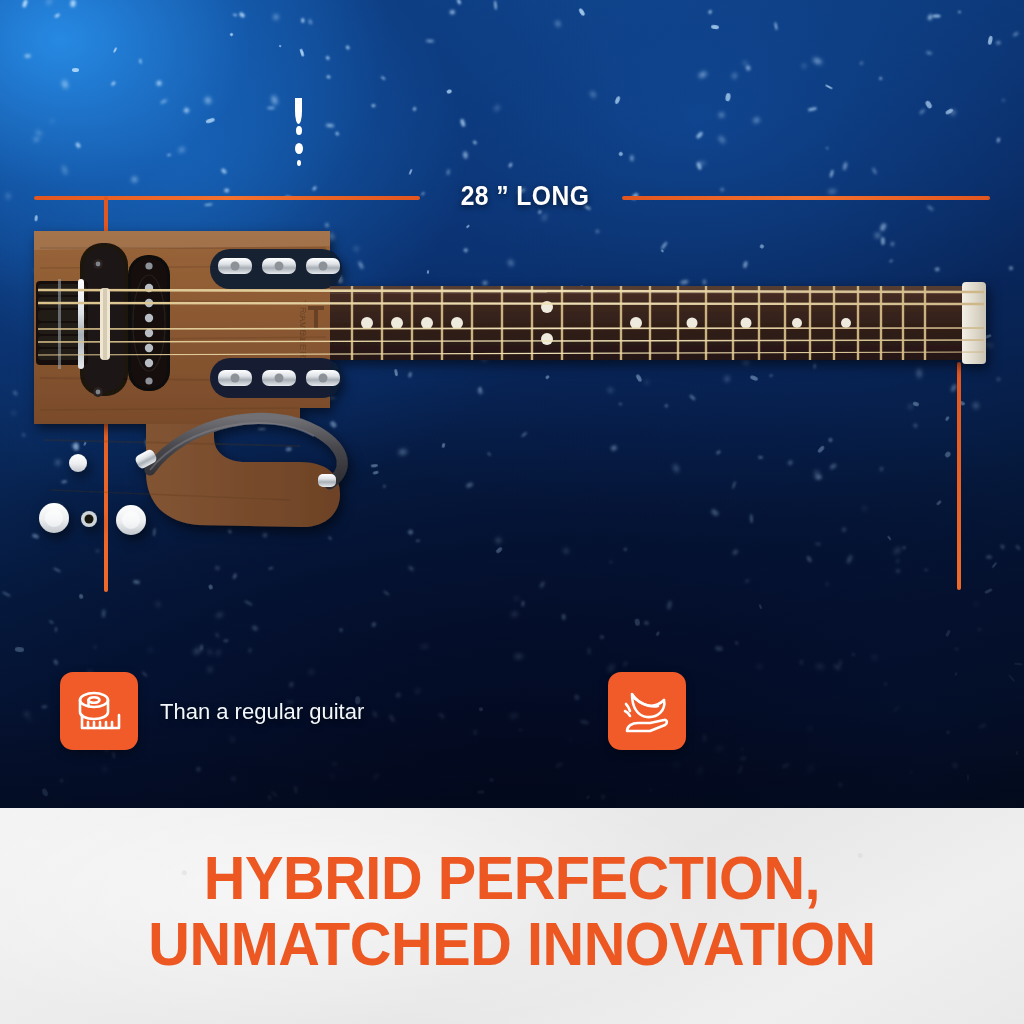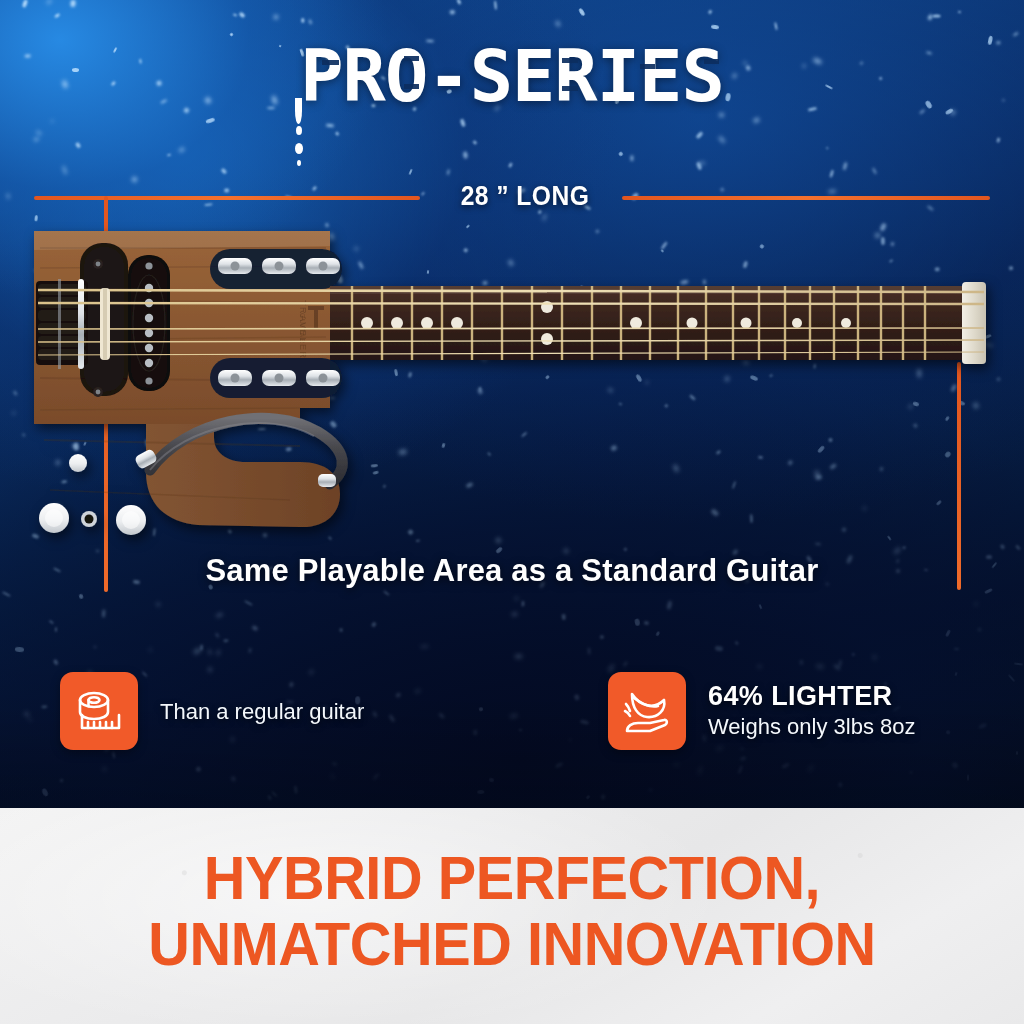--- a/index.html
+++ b/index.html
@@ -557,33 +557,20 @@
       <div class="confetti" style="left:540.9px;top:216.2px;width:6.8px;height:2.3px;background:rgba(190,225,255,0.61);transform:rotate(113deg);filter:blur(1.9px);"></div>
       <div class="confetti" style="left:112.3px;top:49.3px;width:6.1px;height:2.1px;background:rgba(190,225,255,0.85);transform:rotate(118deg);filter:blur(0.5px);"></div>
       <div class="confetti" style="left:78.5px;top:593.5px;width:4.1px;height:4.9px;background:rgba(190,225,255,0.31);transform:rotate(162deg);filter:blur(0.5px);"></div>
       <div class="confetti" style="left:997.2px;top:378.2px;width:3.4px;height:2.6px;background:rgba(190,225,255,0.37);transform:rotate(60deg);filter:blur(1.7px);"></div>
       <div class="confetti" style="left:758.4px;top:606.4px;width:5.4px;height:1.6px;background:rgba(190,225,255,0.18);transform:rotate(68deg);filter:blur(0.5px);"></div>
       <div class="confetti" style="left:279.1px;top:489.4px;width:2.7px;height:3.9px;background:rgba(190,225,255,0.38);transform:rotate(96deg);filter:blur(0.5px);"></div>
       <div class="confetti" style="left:382.5px;top:592.2px;width:6.7px;height:1.8px;background:rgba(190,225,255,0.26);transform:rotate(37deg);filter:blur(1.0px);"></div>
       <div class="confetti" style="left:892.7px;top:708.2px;width:7.5px;height:1.6px;background:rgba(190,225,255,0.06);transform:rotate(144deg);filter:blur(1.3px);"></div>
     </div>
 
-  <div class="title">
-    <span class="seg" id="title-seg">
-      <span>PRO-SERIES</span>
-      
-      <span class="stencil-bar" style="left:22px;  top:26px; width:17px;"></span>
-      <span class="stencil-bar" style="left:104px; top:22px; width:15px;"></span>
-      <span class="stencil-bar" style="left:104px; top:50px; width:15px;"></span>
-      <span class="stencil-bar" style="left:262px; top:24px; width:16px;"></span>
-      <span class="stencil-bar" style="left:262px; top:52px; width:16px;"></span>
-      <span class="stencil-bar" style="left:340px; top:30px; width:15px;"></span>
-      <span class="stencil-bar" style="left:404px; top:25px; width:15px;"></span>
-    </span>
-  </div>
 
   <div class="drip" style="left:295px; top:98px;  width:7px;  height:26px;"></div>
   <div class="drip-dot" style="left:296px; top:126px; width:6px;  height:9px;"></div>
   <div class="drip-dot" style="left:295px; top:143px; width:8px;  height:11px;"></div>
   <div class="drip-dot" style="left:297px; top:160px; width:4px;  height:6px;"></div>
 
   <div class="measure-rail" style="left:34px;  top:196px; width:386px;"></div>
   <div class="measure-rail" style="left:622px; top:196px; width:368px;"></div>
   <div class="measure-label" style="left:430px; top:180px; width:190px; text-align:center;">28 ” LONG</div>
   <div class="measure-vline" style="left:104px; top:196px; height:396px;"></div>
@@ -788,21 +775,20 @@
       <circle cx="78" cy="463" r="9" fill="url(#knobG)"></circle>
       <circle cx="54" cy="518" r="15" fill="url(#knobG)"></circle>
       <circle cx="54" cy="518" r="9" fill="#ffffff" opacity=".55"></circle>
       <circle cx="131" cy="520" r="15" fill="url(#knobG)"></circle>
       <circle cx="131" cy="520" r="9" fill="#ffffff" opacity=".55"></circle>
       <circle cx="89" cy="519" r="8" fill="#cfd4d9"></circle>
       <circle cx="89" cy="519" r="4.5" fill="#15120f"></circle>
     </g>
   </svg>
 
-  <div class="head-main">Same Playable Area as a Standard Guitar</div>
 
   <div class="feature" style="left:60px; top:672px;">
     <div class="feat-icon">
       <svg width="54" height="54" viewBox="0 0 54 54" fill="none" stroke="#ffffff" stroke-width="2.6" stroke-linecap="round" stroke-linejoin="round">
         <ellipse cx="22" cy="16" rx="14" ry="7"></ellipse>
         <path d="M8 16 V28 C8 32 14 35 22 35 C30 35 36 32 36 28 V16"></path>
         <ellipse cx="22" cy="16" rx="5.5" ry="2.8"></ellipse>
         <path d="M16.5 16 V22"></path>
         <path d="M10 31 V44 H47 V31"></path>
         <path d="M16 44 V38 M22 44 V38 M28 44 V38 M34 44 V38 M40 44 V38"></path>
@@ -816,24 +802,20 @@
   <div class="feature" style="left:608px; top:672px;">
     <div class="feat-icon">
       <svg width="54" height="54" viewBox="0 0 54 54" fill="none" stroke="#ffffff" stroke-width="2.6" stroke-linecap="round" stroke-linejoin="round">
         <path d="M12 10 C20 22 34 26 44 16 C46 26 38 34 27 33 C18 32 12 24 12 10 Z"></path>
         <path d="M14 14 C22 20 30 24 38 22"></path>
         <path d="M6 20 C8 22 9 24 10 27"></path>
         <path d="M5 27 C7 28 9 30 10 32"></path>
         <path d="M7 47 C7 42 12 39 18 39 H30 L44 36 C47 35 48 39 45 41 L30 47 Z"></path>
       </svg>
     </div>
-    <div class="feat-text">
-      <div class="feat-title">64% LIGHTER</div>
-      <div class="feat-sub">Weighs only 3lbs 8oz</div>
-    </div>
   </div>
 
   <div class="bottom"></div>
   <div class="tagline">
     <div>HYBRID PERFECTION,</div>
     <div>UNMATCHED INNOVATION</div>
   </div>
 
 </div>
 

